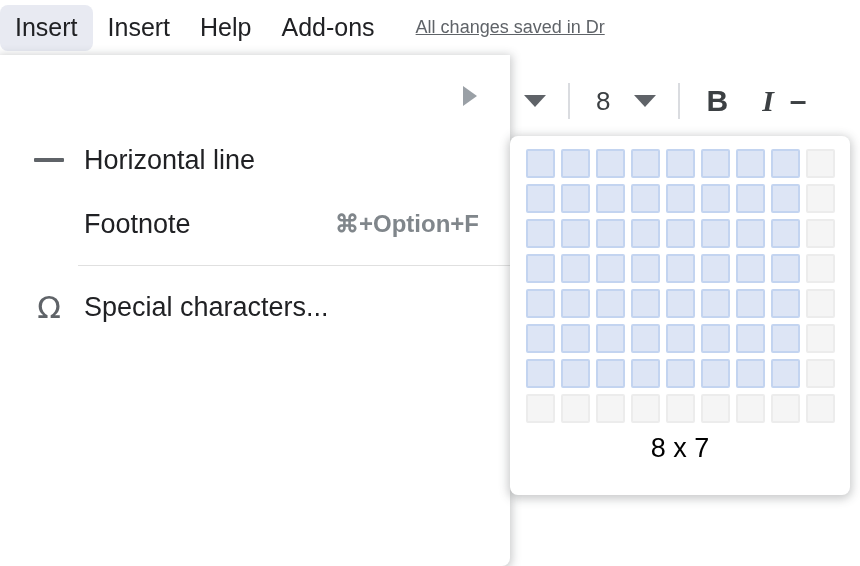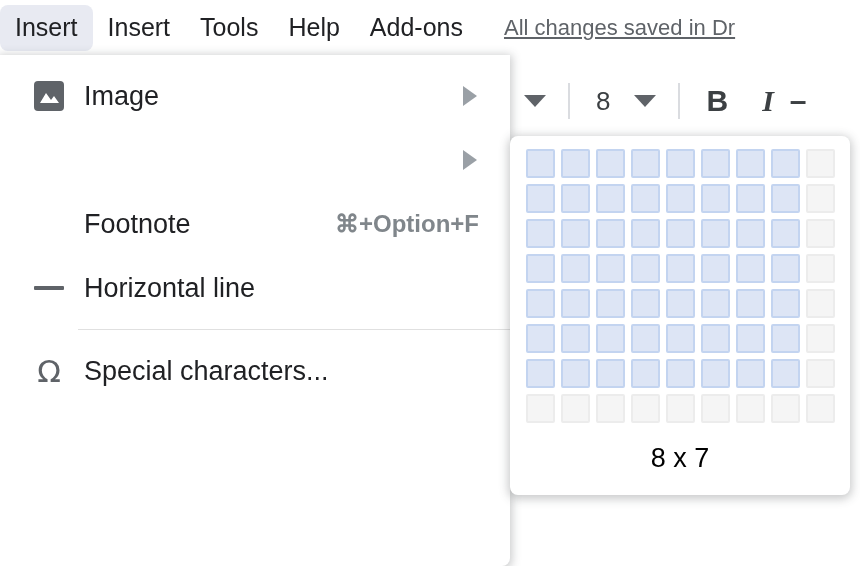--- a/index.html
+++ b/index.html
@@ -43,21 +43,21 @@
     border-radius: 8px;
     white-space: nowrap;
     cursor: default;
     text-align: right;
   }
   .menu-item.active {
     background: #e8eaf2;
   }
   .save-status {
     margin-left: 26px;
-    font-size: 22px;
+    font-size: 18px;
     color: #5f6368;
     text-decoration: underline;
     white-space: nowrap;
     cursor: pointer;
   }
 
   
   .toolbar {
     position: absolute;
     left: 510px;
@@ -247,21 +247,21 @@
     border-radius: 2px;
   }
   .gcell.sel {
     background: #dde5f5;
     border-color: #c3d4f0;
   }
   .grid-label {
     text-align: center;
     font-size: 27px;
     color: #000000;
-    margin-top: 20px;
+    margin-top: 10px;
   }
 </style>
 </head>
 <body>
 
 <div id="app">
 
   <div class="toolbar">
     <div class="tb-caret"></div>
     <div class="tb-sep"></div>
@@ -271,60 +271,48 @@
     <div class="tb-bold">B</div>
     <div class="tb-italic">I</div>
     <div class="tb-extra">–</div>
   </div>
 
   <div class="doc-frag" style="left:836px; top:322px;">e</div>
 
   <div class="menubar">
     <div class="menu-item active">Insert</div>
     <div class="menu-item">Insert</div>
-    <div class="menu-item">Tools</div>
     <div class="menu-item">Help</div>
     <div class="menu-item">Add-ons</div>
     <div class="save-status">All changes saved in Dr</div>
   </div>
 
   <div class="dropdown">
 
-    <div class="mrow">
-      <div class="mrow-icon">
-        <div class="ico-image">
-          <svg width="30" height="30" viewBox="0 0 30 30" aria-hidden="true">
-            <polygon points="6,22 12,12 17,19 20,15 25,22" fill="#ffffff"></polygon>
-          </svg>
-        </div>
-      </div>
-      <div class="mrow-label">Image</div>
-      <div class="mrow-arrow"></div>
-    </div>
 
 
     <div class="mrow">
       <div class="mrow-icon"></div>
       <div class="mrow-arrow"></div>
     </div>
 
-
-    <div class="mrow">
-      <div class="mrow-icon"></div>
-      <div class="mrow-label">Footnote</div>
-      <div class="mrow-shortcut">⌘+Option+F</div>
-    </div>
 
     <div class="mrow">
       <div class="mrow-icon">
         <div class="ico-hline"></div>
       </div>
       <div class="mrow-label">Horizontal line</div>
     </div>
 
+    <div class="mrow">
+      <div class="mrow-icon"></div>
+      <div class="mrow-label">Footnote</div>
+      <div class="mrow-shortcut">⌘+Option+F</div>
+    </div>
+
     <div class="mdivider"></div>
 
     <div class="mrow">
       <div class="mrow-icon">
         <span class="ico-omega">Ω</span>
       </div>
       <div class="mrow-label">Special characters...</div>
     </div>
 
   </div>

